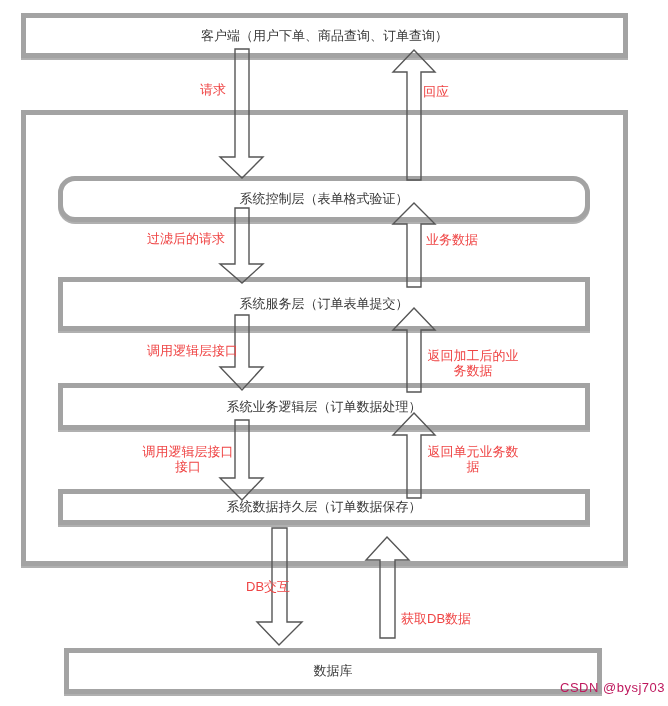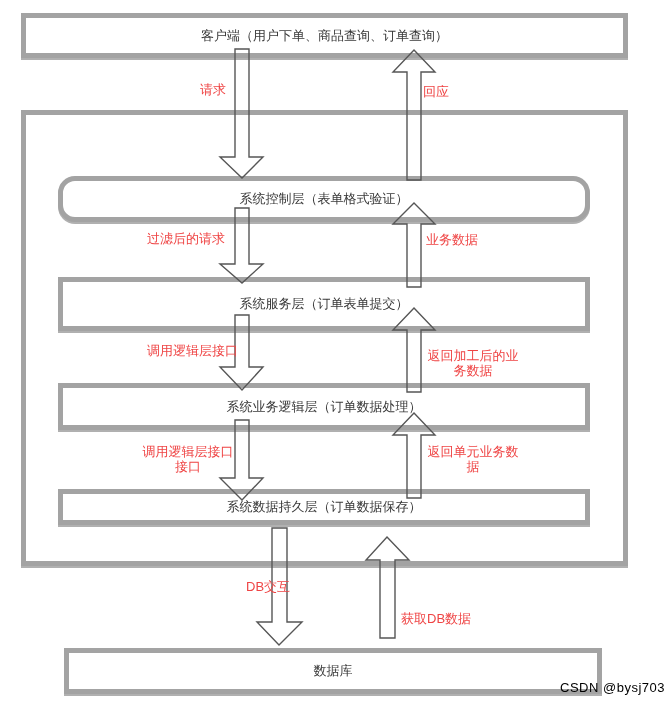--- a/index.html
+++ b/index.html
@@ -69,21 +69,21 @@
   .fl-callpers  { left: 138px; top: 444px; width: 100px; }
   .fl-retunit   { left: 422px; top: 444px; width: 102px; }
   .fl-dbio      { left: 219px; top: 579px; margin-left: 27px; }
   .fl-getdb     { left: 401px; top: 611px; }
 
   .watermark {
     position: absolute;
     right: 3px;
     top: 680px;
     font-size: 13px;
-    color: #000000;
+    color: #be185d;
     letter-spacing: 0.5px;
   }
 </style>
 </head>
 <body>
 
 <div class="stage">
 
   <div class="box box-client">
     <span>客户端（用户下单、商品查询、订单查询）</span>

